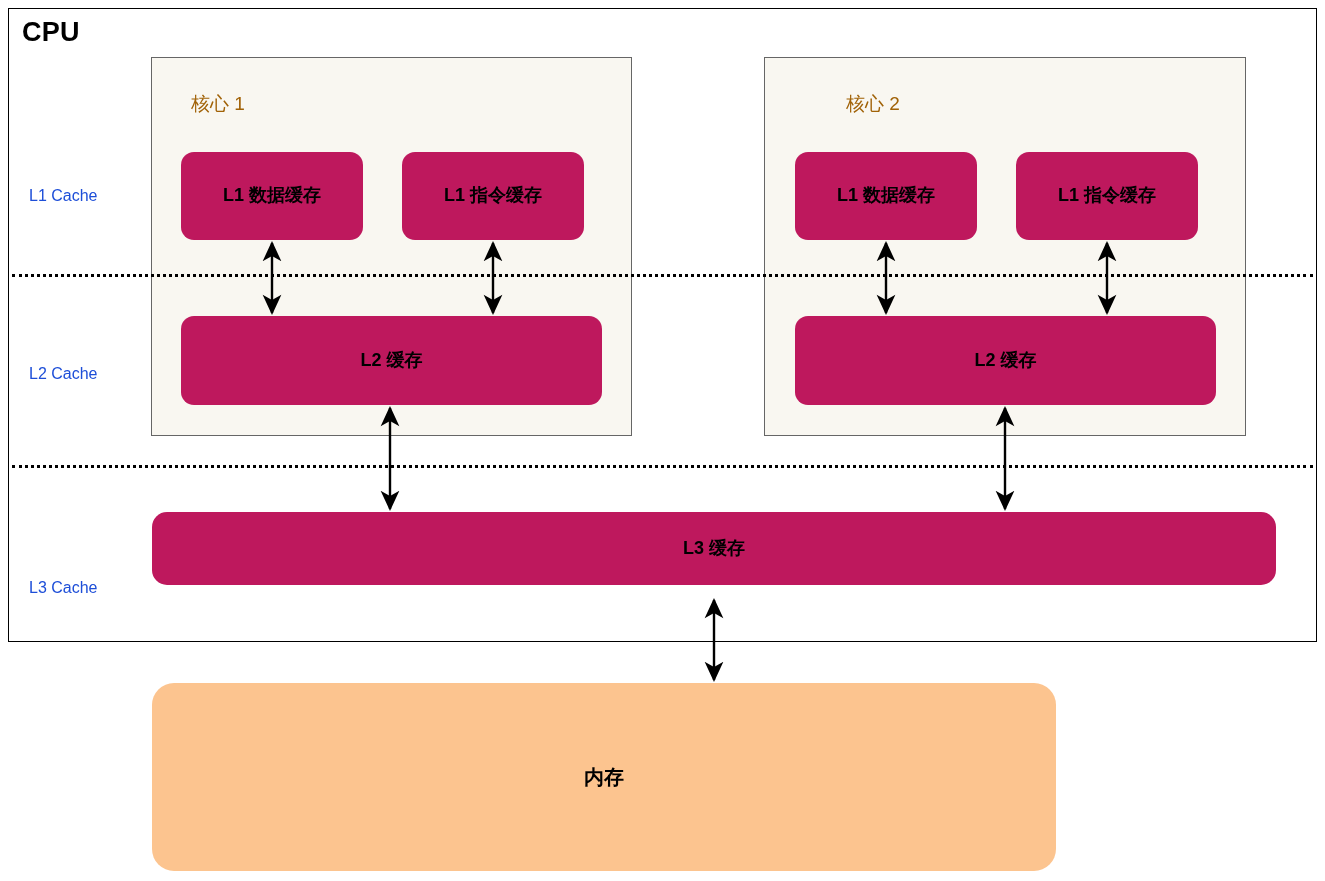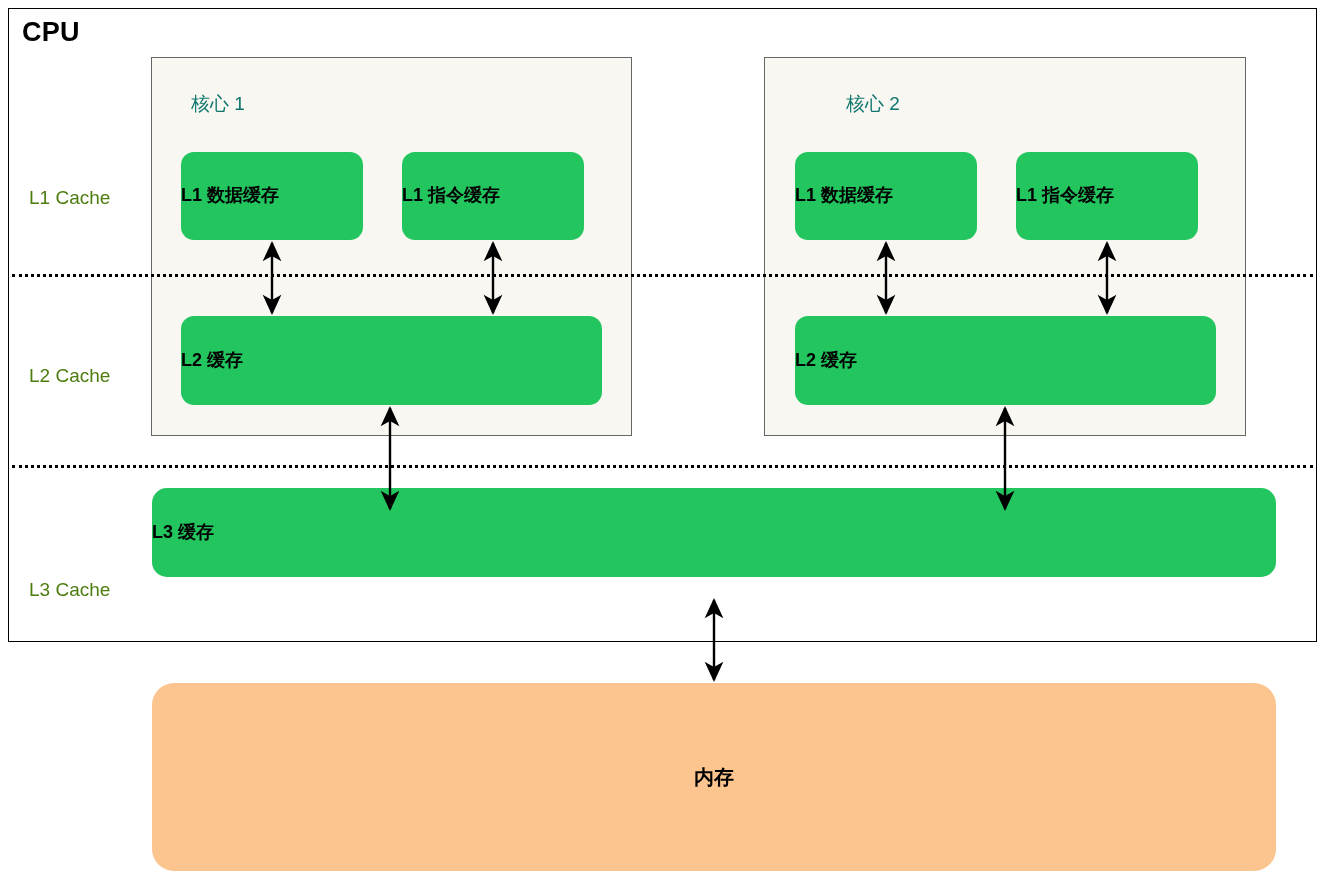--- a/index.html
+++ b/index.html
@@ -37,49 +37,50 @@
     top: 19px;
     font-size: 27px;
     font-weight: bold;
     letter-spacing: 0.3px;
     line-height: 1;
   }
 
   
   .tier-label {
     position: absolute;
-    font-size: 19px;
-    color: #4d7c0f;
+    font-size: 16px;
+    color: #1d4ed8;
     white-space: nowrap;
     line-height: 1;
   }
 
   
   .core-box {
     position: absolute;
     background: #f9f7f1;
     border: 1.4px solid #666666;
     box-sizing: border-box;
   }
   .core-title {
     position: absolute;
     font-size: 19px;
-    color: #0f766e;
+    color: #a16207;
     white-space: nowrap;
     line-height: 1;
   }
 
   
   .cache-box {
     position: absolute;
-    background: #22c55e;
+    background: #be185d;
     border-radius: 13px;
     box-sizing: border-box;
     display: flex;
     align-items: center;
+    justify-content: center;
     text-align: center;
   }
   .cache-box .cache-label {
     font-size: 18px;
     font-weight: bold;
     color: #000000;
     line-height: 1.2;
   }
   .cache-box.l3 { border-radius: 15px; }
 
@@ -155,25 +156,25 @@
   </div>
 
   <div class="cache-box" style="left:1016px; top:152px; width:182px; height:88px;">
     <span class="cache-label">L1 指令缓存</span>
   </div>
 
   <div class="cache-box" style="left:795px; top:316px; width:421px; height:89px;">
     <span class="cache-label">L2 缓存</span>
   </div>
 
-  <div class="cache-box l3" style="left:152px; top:488px; width:1124px; height:89px;">
+  <div class="cache-box l3" style="left:152px; top:512px; width:1124px; height:73px;">
     <span class="cache-label">L3 缓存</span>
   </div>
 
-  <div class="memory-box" style="left:152px; top:683px; width:1124px; height:188px;">
+  <div class="memory-box" style="left:152px; top:683px; width:904px; height:188px;">
     <span class="memory-label">内存</span>
   </div>
 
   <div class="tier-divider" style="left:12px; top:274px; width:1301px;"></div>
   <div class="tier-divider" style="left:12px; top:465px; width:1301px;"></div>
 
   <svg id="arrow-layer" viewBox="0 0 1325 881">
     <defs>
       <marker id="head" markerWidth="9" markerHeight="9" refX="7.6" refY="4.5" orient="auto" markerUnits="strokeWidth">
         <path d="M0,0.6 L8.4,4.5 L0,8.4 L2.2,4.5 Z" fill="#000000"></path>

